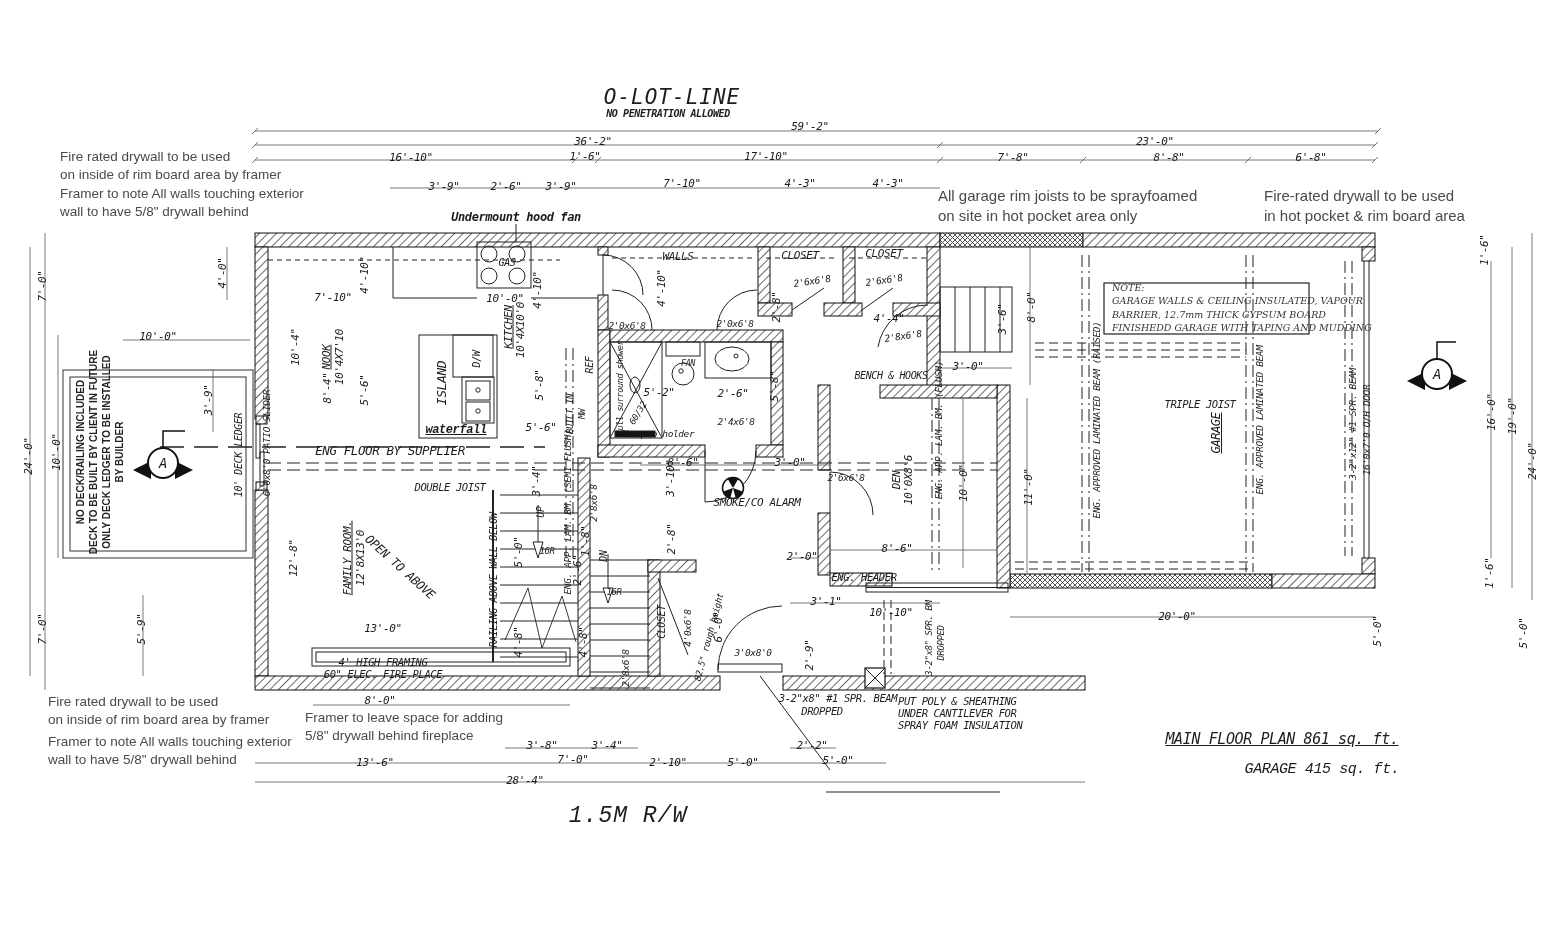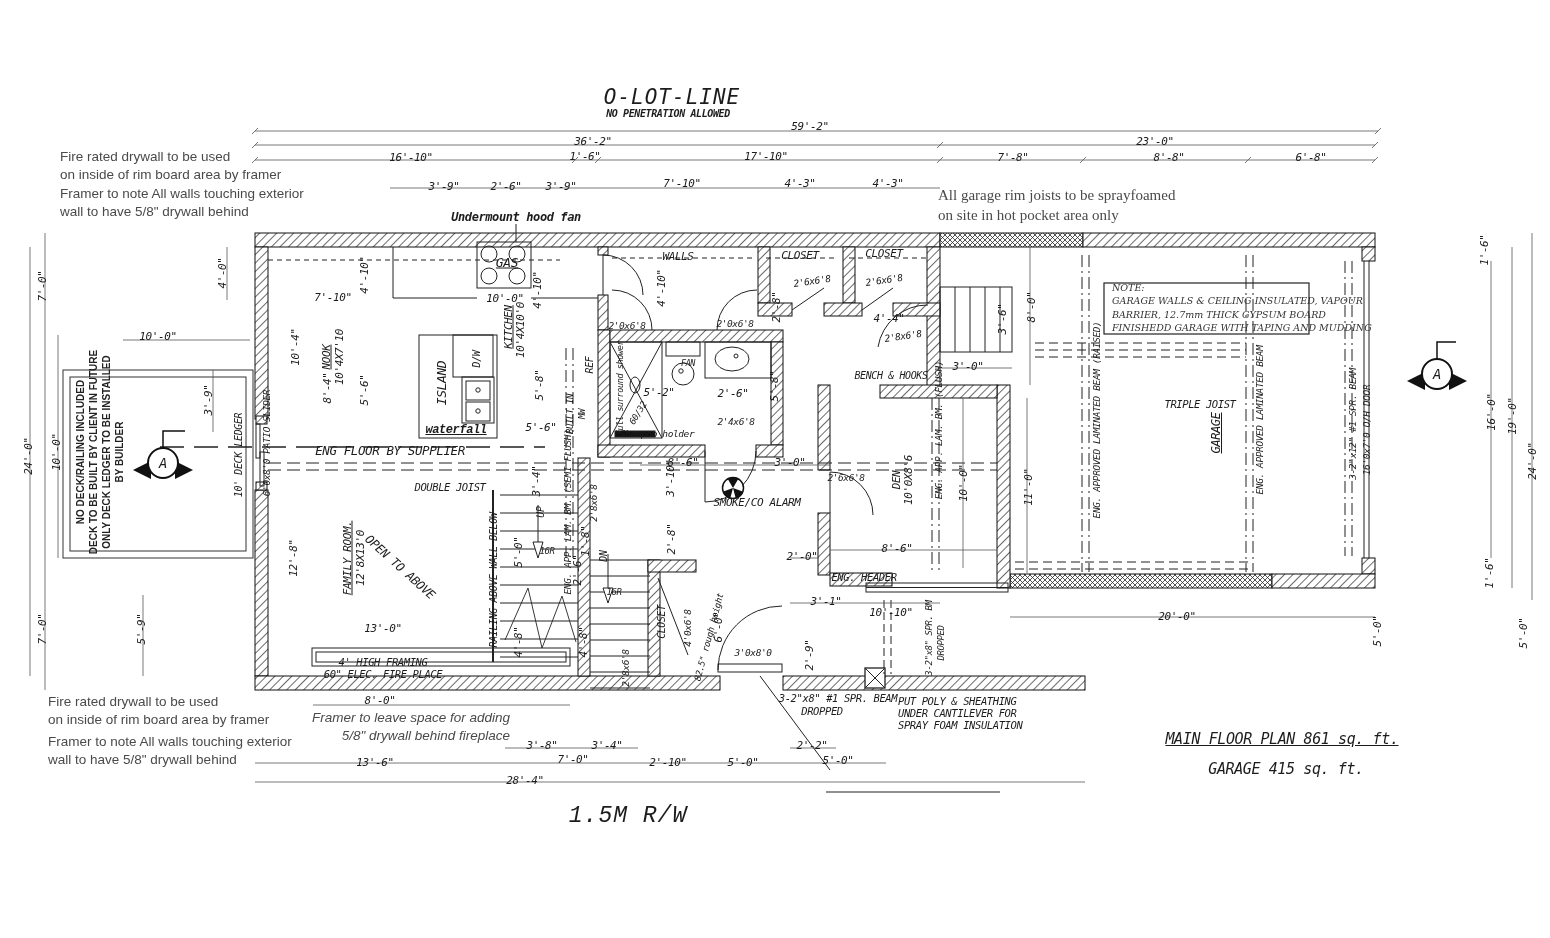--- a/index.html
+++ b/index.html
@@ -187,32 +187,34 @@
     <circle cx="1437" cy="374" r="15" fill="#fff" stroke="#111" stroke-width="2"></circle>
     <path d="M1437 359L1437 342L1456 342" fill="none" stroke="#111" stroke-width="1.5"></path>
   </g>
 </svg>
 
 <div id="labels">
       <div class="lbl title" style="left: 672px; top: 97px; transform: translate(-50%, -50%) rotate(0deg);">O-LOT-LINE</div>
       <div class="lbl dim" style="left: 668px; top: 113px; font-size: 10px; font-weight: bold; transform: translate(-50%, -50%) rotate(0deg);">NO PENETRATION ALLOWED</div>
       <div class="lbl title" style="left: 628px; top: 816px; font-size: 23px; transform: translate(-50%, -50%) rotate(0deg); font-family: Liberation Mono, monospace;">1.5M R/W</div>
       <div class="lbl dim u" style="left: 1282px; top: 739px; font-size: 15px; transform: translate(-50%, -50%) rotate(0deg);">MAIN FLOOR PLAN 861 sq. ft.</div>
-      <div class="lbl dim" style="left: 1286px; top: 769px; font-size: 15px; transform: translate(-50%, -50%) rotate(0deg);">GARAGE 415 sq. ft.</div>
+      <div class="lbl dim" style="left: 1322px; top: 769px; font-size: 15px; transform: translate(-50%, -50%) rotate(0deg); font-family: Liberation Mono, monospace;">GARAGE 415 sq. ft.</div>
       <div class="lbl note" style="left: 60px; top: 166px; text-align: left; transform: translate(0px, -50%) rotate(0deg);">Fire rated drywall to be used
 on inside of rim board area by framer</div>
       <div class="lbl note" style="left: 60px; top: 203px; text-align: left; transform: translate(0px, -50%) rotate(0deg);">Framer to note All walls touching exterior
 wall to have 5/8" drywall behind</div>
-      <div class="lbl note" style="left: 938px; top: 206px; font-size: 15px; text-align: left; transform: translate(0px, -50%) rotate(0deg); font-family: Liberation Serif, serif;">All garage rim joists to be sprayfoamed
+      <div class="lbl note" style="left: 938px; top: 206px; font-size: 15px; text-align: left; transform: translate(0px, -50%) rotate(0deg);">All garage rim joists to be sprayfoamed
 on site in hot pocket area only</div>
+      <div class="lbl note" style="left: 1264px; top: 206px; font-size: 15px; text-align: left; transform: translate(0px, -50%) rotate(0deg);">Fire-rated drywall to be used
+in hot pocket &amp; rim board area</div>
       <div class="lbl note" style="left: 48px; top: 711px; text-align: left; transform: translate(0px, -50%) rotate(0deg);">Fire rated drywall to be used
 on inside of rim board area by framer</div>
       <div class="lbl note" style="left: 48px; top: 751px; text-align: left; transform: translate(0px, -50%) rotate(0deg);">Framer to note All walls touching exterior
 wall to have 5/8" drywall behind</div>
-      <div class="lbl note" style="left: 312px; top: 727px; text-align: right; transform: translate(0px, -50%) rotate(0deg); font-style: italic;">Framer to leave space for adding
+      <div class="lbl note" style="left: 305px; top: 727px; text-align: left; transform: translate(0px, -50%) rotate(0deg);">Framer to leave space for adding
 5/8" drywall behind fireplace</div>
       <div class="lbl serif" style="left: 1112px; top: 308px; text-align: left; transform: translate(0px, -50%) rotate(0deg);">NOTE:
 GARAGE WALLS &amp; CEILING INSULATED, VAPOUR
 BARRIER,  12.7mm THICK GYPSUM BOARD
 FINISHEDD GARAGE WITH TAPING AND MUDDING</div>
       <div class="lbl vnote" style="left: 100px; top: 452px; transform: translate(-50%, -50%) rotate(-90deg);">NO DECK/RAILING INCLUDED
 DECK TO BE BUILT BY CLIENT IN FUTURE
 ONLY DECK LEDGER TO BE INSTALLED
 BY  BUILDER</div>
       <div class="lbl dim" style="left: 898px; top: 713px; font-size: 10.5px; text-align: left; transform: translate(0px, -50%) rotate(0deg);">PUT POLY &amp; SHEATHING
@@ -227,21 +229,21 @@
       <div class="lbl dim u" style="left: 347px; top: 558px; transform: translate(-50%, -50%) rotate(-90deg);">FAMILY ROOM.</div>
       <div class="lbl dim" style="left: 360px; top: 558px; transform: translate(-50%, -50%) rotate(-90deg);">12'8X13'0</div>
       <div class="lbl dim" style="left: 400px; top: 567px; font-size: 12px; transform: translate(-50%, -50%) rotate(42deg);">OPEN TO ABOVE</div>
       <div class="lbl dim u" style="left: 326px; top: 357px; transform: translate(-50%, -50%) rotate(-90deg);">NOOK</div>
       <div class="lbl dim" style="left: 339px; top: 357px; transform: translate(-50%, -50%) rotate(-90deg);">10'4X7'10</div>
       <div class="lbl dim u" style="left: 508px; top: 327px; transform: translate(-50%, -50%) rotate(-90deg);">KITCHEN</div>
       <div class="lbl dim" style="left: 520px; top: 330px; transform: translate(-50%, -50%) rotate(-90deg);">10'4X10'0</div>
       <div class="lbl dim" style="left: 441px; top: 383px; font-size: 13px; transform: translate(-50%, -50%) rotate(-90deg);">ISLAND</div>
       <div class="lbl dim" style="left: 476px; top: 359px; font-size: 10px; transform: translate(-50%, -50%) rotate(-90deg);">D/W</div>
       <div class="lbl dim u" style="left: 456px; top: 430px; font-size: 12px; font-weight: bold; transform: translate(-50%, -50%) rotate(0deg); font-family: Liberation Mono, monospace;">waterfall</div>
-      <div class="lbl dim" style="left: 507px; top: 262px; font-size: 13px; transform: translate(-50%, -50%) rotate(0deg); text-decoration: underline;">GAS</div>
+      <div class="lbl dim" style="left: 507px; top: 262px; font-size: 10px; transform: translate(-50%, -50%) rotate(0deg);">GAS</div>
       <div class="lbl dim" style="left: 516px; top: 217px; font-size: 12px; font-weight: bold; transform: translate(-50%, -50%) rotate(0deg);">Undermount hood fan</div>
       <div class="lbl dim" style="left: 589px; top: 365px; font-size: 10px; transform: translate(-50%, -50%) rotate(-90deg);">REF</div>
       <div class="lbl dim" style="left: 570px; top: 414px; font-size: 9px; transform: translate(-50%, -50%) rotate(-90deg);">BUILT IN</div>
       <div class="lbl dim" style="left: 582px; top: 414px; font-size: 9px; transform: translate(-50%, -50%) rotate(-90deg);">MW</div>
       <div class="lbl dim" style="left: 661px; top: 622px; font-size: 10px; transform: translate(-50%, -50%) rotate(-90deg);">CLOSET</div>
       <div class="lbl dim u" style="left: 1216px; top: 433px; font-size: 12px; transform: translate(-50%, -50%) rotate(-90deg);">GARAGE</div>
       <div class="lbl dim" style="left: 1200px; top: 404px; font-size: 10.5px; transform: translate(-50%, -50%) rotate(0deg);">TRIPLE JOIST</div>
       <div class="lbl dim" style="left: 390px; top: 450px; font-size: 12.5px; transform: translate(-50%, -50%) rotate(0deg);">ENG FLOOR BY SUPPLIER</div>
       <div class="lbl dim" style="left: 450px; top: 487px; font-size: 10.5px; transform: translate(-50%, -50%) rotate(0deg);">DOUBLE JOIST</div>
       <div class="lbl dim" style="left: 757px; top: 502px; font-size: 11px; transform: translate(-50%, -50%) rotate(0deg);">SMOKE/CO ALARM</div>

